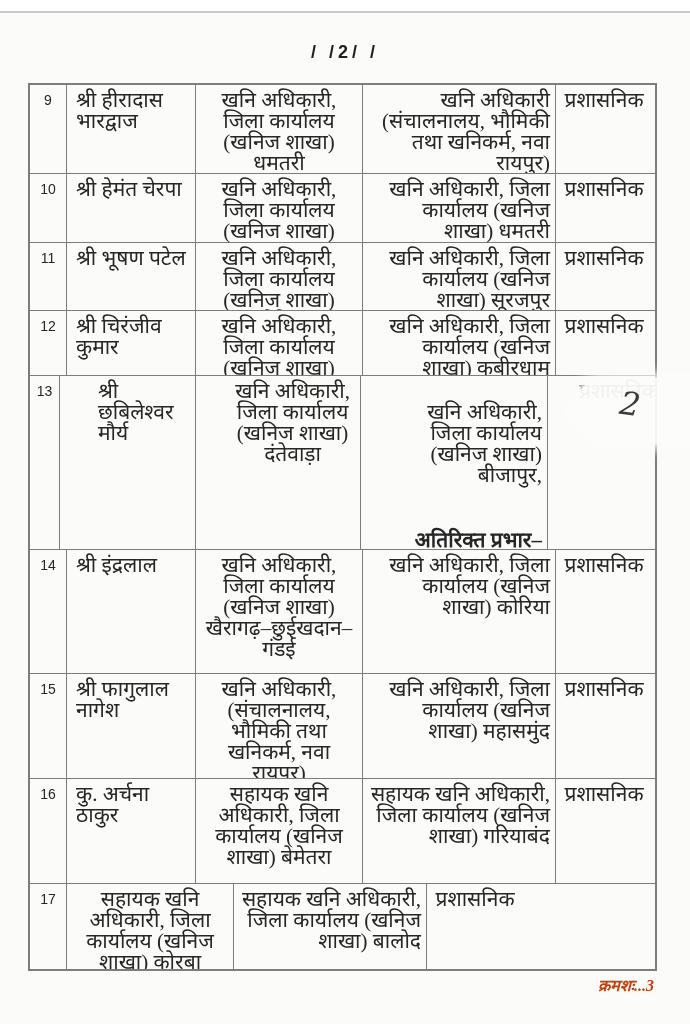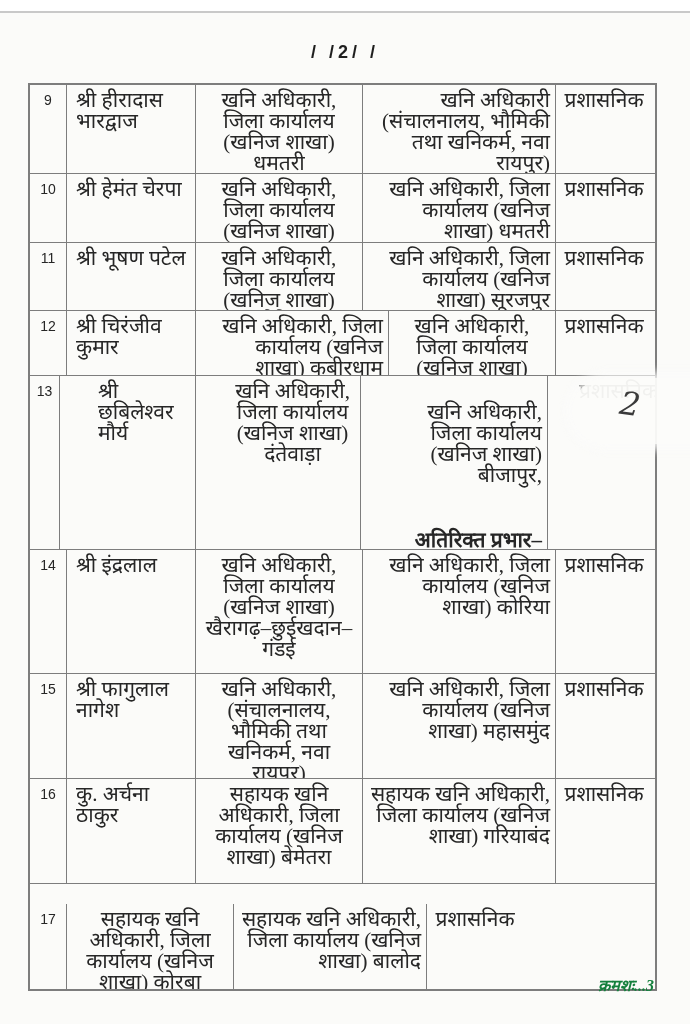--- a/index.html
+++ b/index.html
@@ -37,38 +37,38 @@
   .c-to{width:193px;text-align:right;padding-left:5px;padding-right:5px;white-space:pre-line;}
   .c-cat{width:96px;text-align:center;padding-left:2px;padding-right:2px;}
   .h-r0{height:89px;}
   .h-r1{height:69px;}
   .h-r2{height:68px;}
   .h-r3{height:65px;}
   .h-r4{height:174px;gap:29px;}
   .h-r5{height:124px;}
   .h-r6{height:105px;}
   .h-r7{height:105px;}
-  .h-r8{height:85px;margin-top:20px;}
+  .h-r8{height:85px;}
   .extra-charge{margin-top:23px;}
   .extra-charge .lbl{font-weight:bold;}
   .correction-blob{
     position:absolute;left:572px;top:378px;width:130px;height:66px;
     background:rgba(252,252,250,0.95);
     border-radius:33px 0 0 33px;
     box-shadow:0 0 10px 6px rgba(252,252,250,0.85);
   }
   .handwritten-mark{
     position:absolute;left:620px;top:388px;
     font-family:"DejaVu Serif",serif;font-style:italic;
     font-size:32px;color:#3a3a3a;transform:rotate(8deg);
     line-height:1;
   }
   .page-footer{
     position:absolute;right:36px;top:974px;
-    font-weight:bold;font-style:italic;font-size:16px;color:#15803d;
+    font-weight:bold;font-style:italic;font-size:16px;color:#c2410c;
   }
 </style>
 </head>
 <body>
 
 <div class="scan-top-strip"></div>
 
 <div class="page-header">/ /2/ /</div>
 
 <div class="doc-table">
@@ -93,22 +93,22 @@
     <div class="cell c-no">11</div>
     <div class="cell c-name">श्री भूषण पटेल</div>
     <div class="cell c-from">खनि अधिकारी, जिला कार्यालय (खनिज शाखा) कोरिया</div>
     <div class="cell c-to">खनि अधिकारी, जिला कार्यालय (खनिज शाखा) सूरजपुर</div>
     <div class="cell c-cat">प्रशासनिक</div>
   </div>
 
   <div class="t-row h-r3">
     <div class="cell c-no">12</div>
     <div class="cell c-name">श्री चिरंजीव कुमार</div>
+    <div class="cell c-from">खनि अधिकारी, जिला कार्यालय (खनिज शाखा) बीजापुर</div>
     <div class="cell c-to">खनि अधिकारी, जिला कार्यालय (खनिज शाखा) कबीरधाम</div>
-    <div class="cell c-from">खनि अधिकारी, जिला कार्यालय (खनिज शाखा) बीजापुर</div>
     <div class="cell c-cat">प्रशासनिक</div>
   </div>
 
   <div class="t-row h-r4">
     <div class="cell c-no">13</div>
     <div class="cell c-name">श्री छबिलेश्वर मौर्य</div>
     <div class="cell c-from">खनि अधिकारी, जिला कार्यालय (खनिज शाखा) दंतेवाड़ा</div>
     <div class="cell c-to">
       <span>खनि अधिकारी, जिला कार्यालय (खनिज शाखा) बीजापुर,</span>
       <div class="extra-charge">

